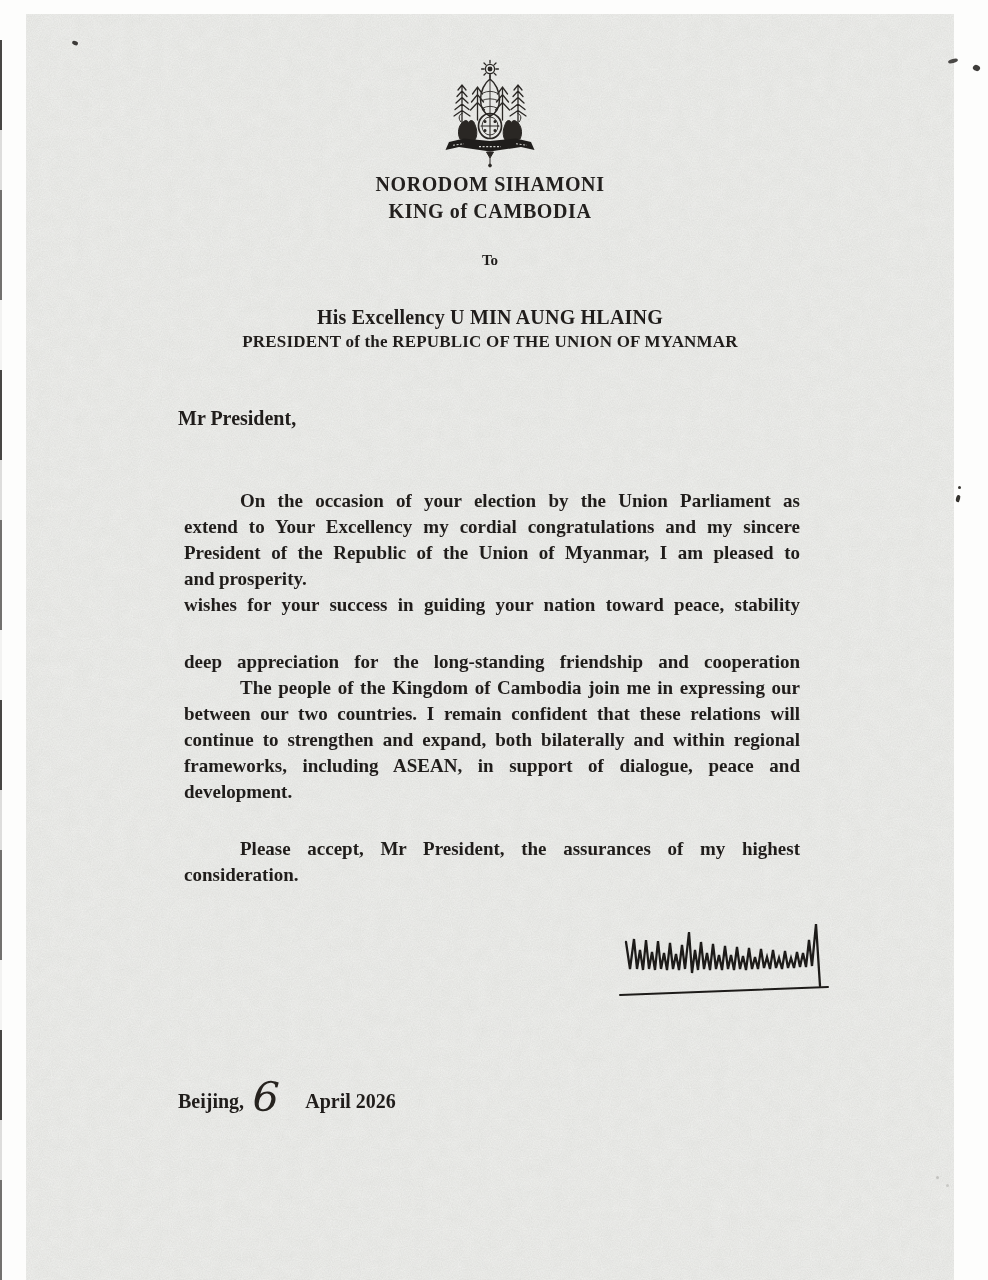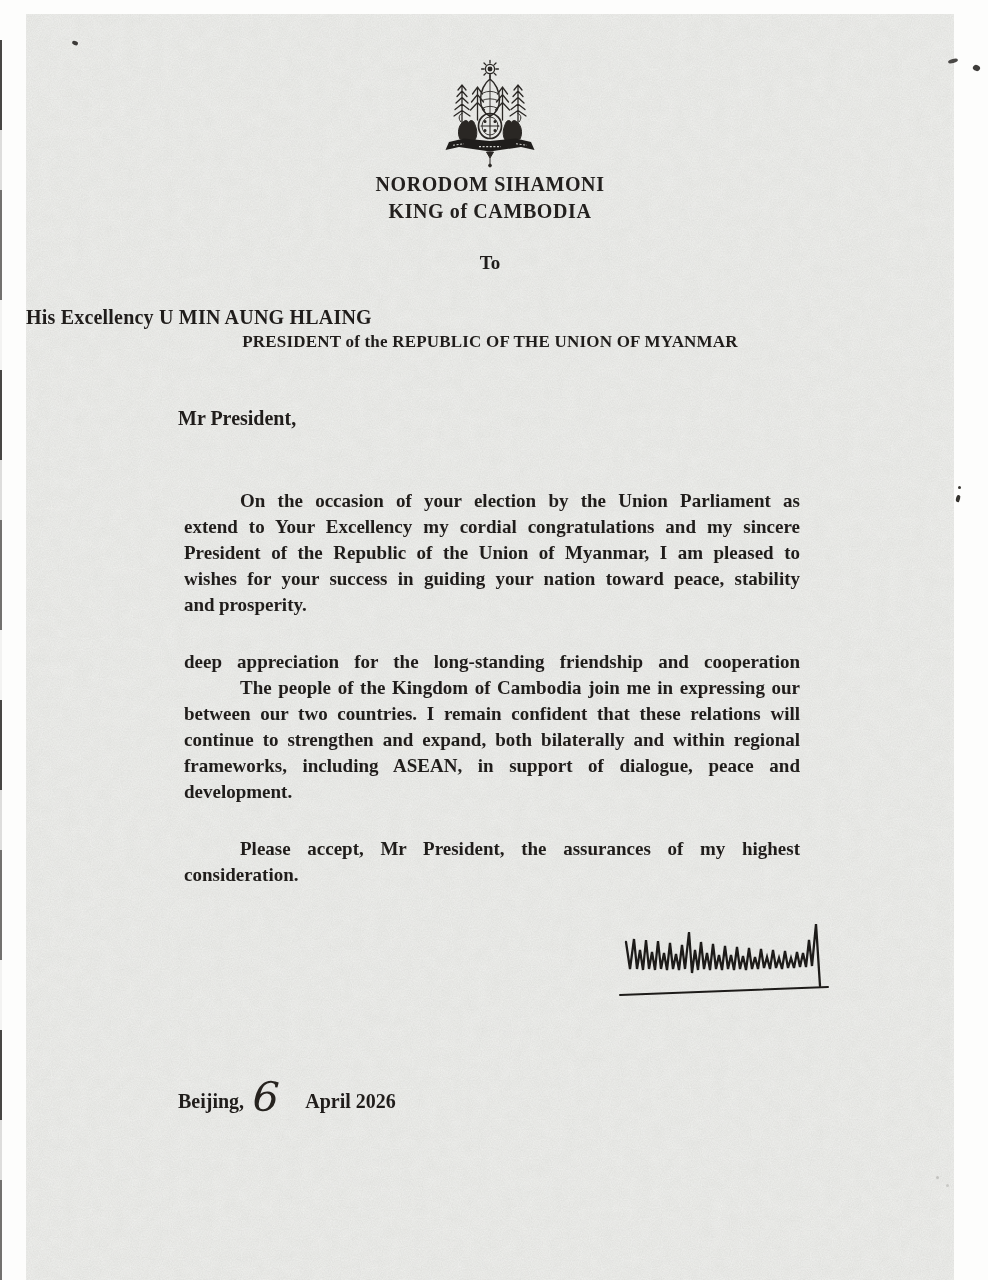--- a/index.html
+++ b/index.html
@@ -18,24 +18,24 @@
   .lh-name {
     position:absolute; left:0; top:159px; width:928px; text-align:center;
     font-size:20px; font-weight:700; letter-spacing:0.6px; color:#23201e;
   }
   .lh-king {
     position:absolute; left:0; top:186px; width:928px; text-align:center;
     font-size:20px; font-weight:700; letter-spacing:0.6px; color:#23201e;
   }
   .to-label {
     position:absolute; left:0; top:238px; width:928px; text-align:center;
-    font-size:19px; font-weight:700;
+    font-size:15px; font-weight:700;
   }
   .recip-1 {
-    position:absolute; left:0; top:292px; width:928px; 
+    position:absolute; left:0; top:292px; width:928px; text-align:center;
     font-size:20px; font-weight:700; letter-spacing:0.2px;
   }
   .recip-2 {
     position:absolute; left:0; top:318px; width:928px; text-align:center;
     font-size:17px; font-weight:700; letter-spacing:0.2px;
   }
 
   .salutation {
     position:absolute; left:152px; top:393px;
     font-size:20px; font-weight:700;
@@ -157,22 +157,22 @@
     <div class="recip-1">His Excellency U MIN AUNG HLAING</div>
     <div class="recip-2">PRESIDENT of the REPUBLIC OF THE UNION OF MYANMAR</div>
 
     <div class="salutation">Mr President,</div>
 
     <div class="letter-body">
         <div class="paragraph">
           <div class="line first">On the occasion of your election by the Union Parliament as</div>
           <div class="line">extend to Your Excellency my cordial congratulations and my sincere</div>
           <div class="line">President of the Republic of the Union of Myanmar, I am pleased to</div>
+          <div class="line last">and prosperity.</div>
           <div class="line">wishes for your success in guiding your nation toward peace, stability</div>
-          <div class="line last">and prosperity.</div>
         </div>
         <div class="paragraph">
           <div class="line">deep appreciation for the long-standing friendship and cooperation</div>
           <div class="line first">The people of the Kingdom of Cambodia join me in expressing our</div>
           <div class="line">between our two countries. I remain confident that these relations will</div>
           <div class="line">continue to strengthen and expand, both bilaterally and within regional</div>
           <div class="line">frameworks, including ASEAN, in support of dialogue, peace and</div>
           <div class="line last">development.</div>
         </div>
         <div class="paragraph">

